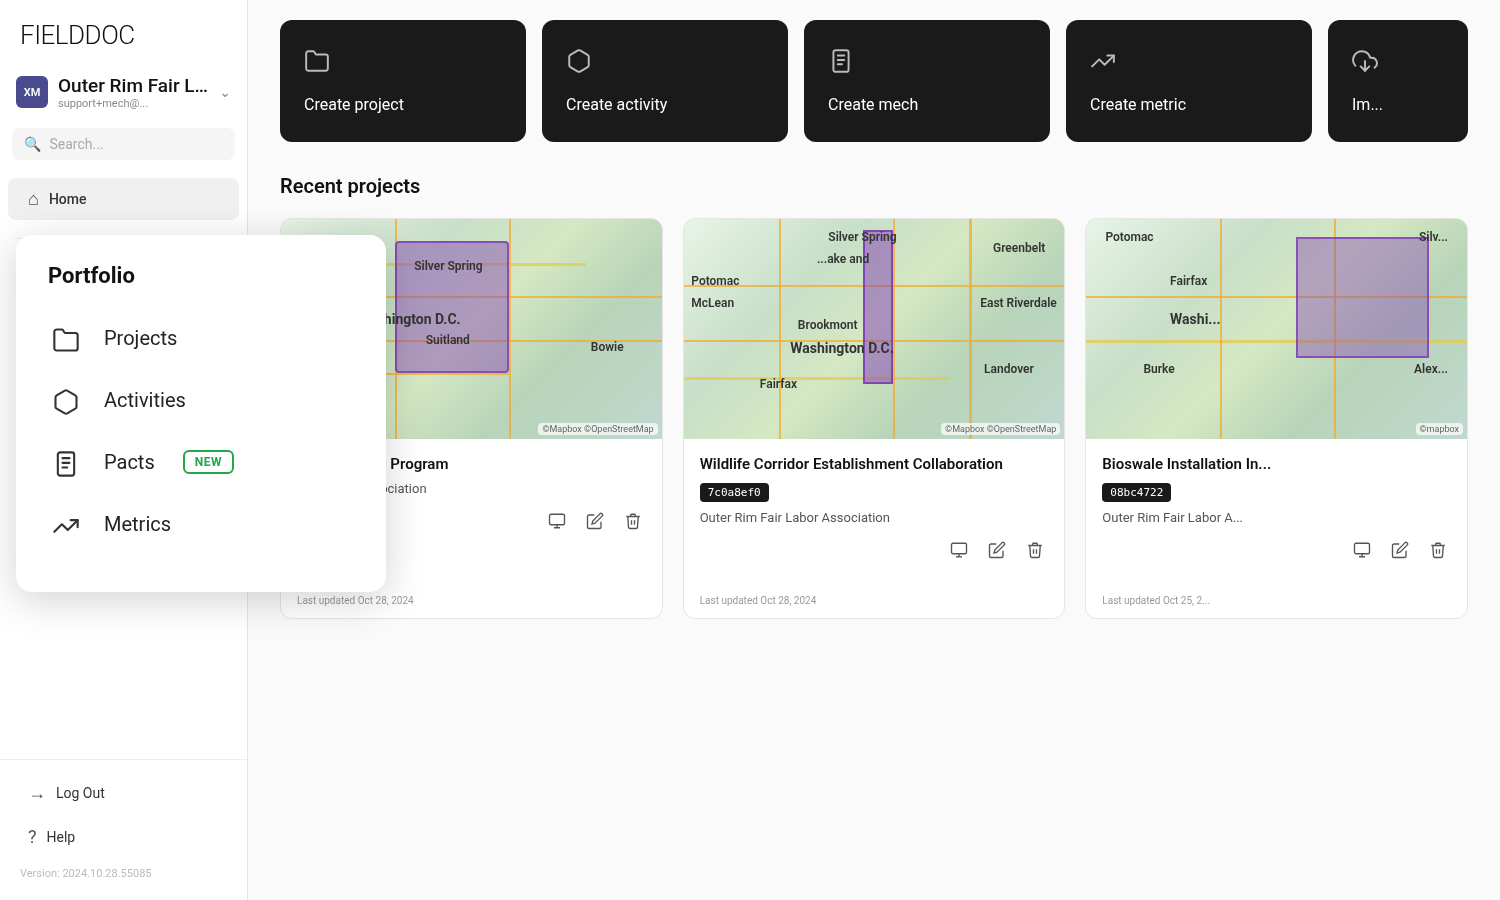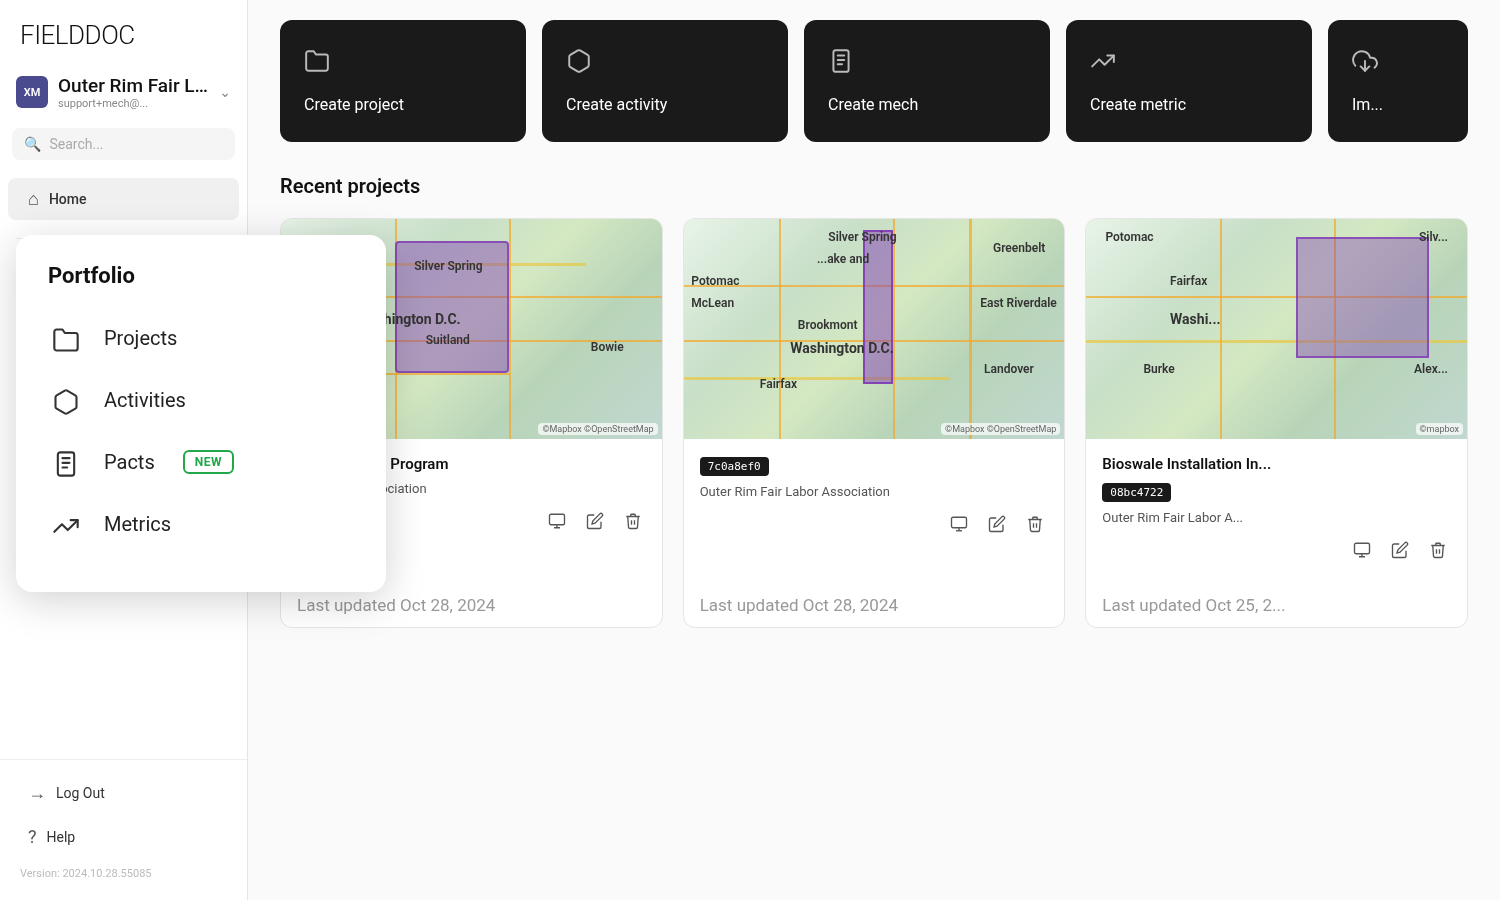--- a/index.html
+++ b/index.html
@@ -157,21 +157,21 @@
       font-size: 11px; font-family: monospace;
       padding: 3px 8px; border-radius: 4px;
       margin-bottom: 8px;
     }
     .project-org { font-size: 13px; color: #555; margin-bottom: 12px; }
     .project-actions { display: flex; gap: 12px; justify-content: flex-end; margin-bottom: 12px; }
     .project-action-btn {
       background: none; border: none; cursor: pointer;
       color: #555; font-size: 16px; padding: 4px;
     }
-    .project-updated { font-size: 17px; color: #999; padding: 0 16px 12px; }
+    .project-updated { font-size: 10px; color: #999; padding: 0 16px 12px; }
 
     
     .portfolio-overlay {
       position: absolute;
       top: 235px;
       left: 16px;
       width: 370px;
       background: #fff;
       border-radius: 16px;
       box-shadow: 0 8px 40px rgba(0,0,0,0.18);
@@ -434,20 +434,21 @@
             <div class="map-label" style="top:35%; right:2%;">East Riverdale</div>
             <div class="map-label" style="top:45%; left:30%;">Brookmont</div>
             <div class="map-label" style="top:55%; left:28%; font-size:14px; font-weight:700;">Washington D.C.</div>
             <div class="map-label" style="top:65%; right:8%;">Landover</div>
             <div class="map-label" style="top:72%; left:20%;">Fairfax</div>
             <div class="map-label" style="top:15%; left:35%;">...ake and</div>
             <div class="map-attribution">©Mapbox ©OpenStreetMap</div>
           </div>
         </div>
         <div class="project-info">
+          <div class="project-name">Wildlife Corridor Establishment Collaboration</div>
           <div class="project-id">7c0a8ef0</div>
           <div class="project-org">Outer Rim Fair Labor Association</div>
           <div class="project-actions">
             <button class="project-action-btn">
               <svg width="18" height="18" viewBox="0 0 24 24" fill="none" stroke="currentColor" stroke-width="1.8">
                   <rect x="2" y="3" width="20" height="14" rx="2"></rect>
                   <line x1="8" y1="21" x2="16" y2="21"></line>
                   <line x1="12" y1="17" x2="12" y2="21"></line>
                 </svg>
             </button>

